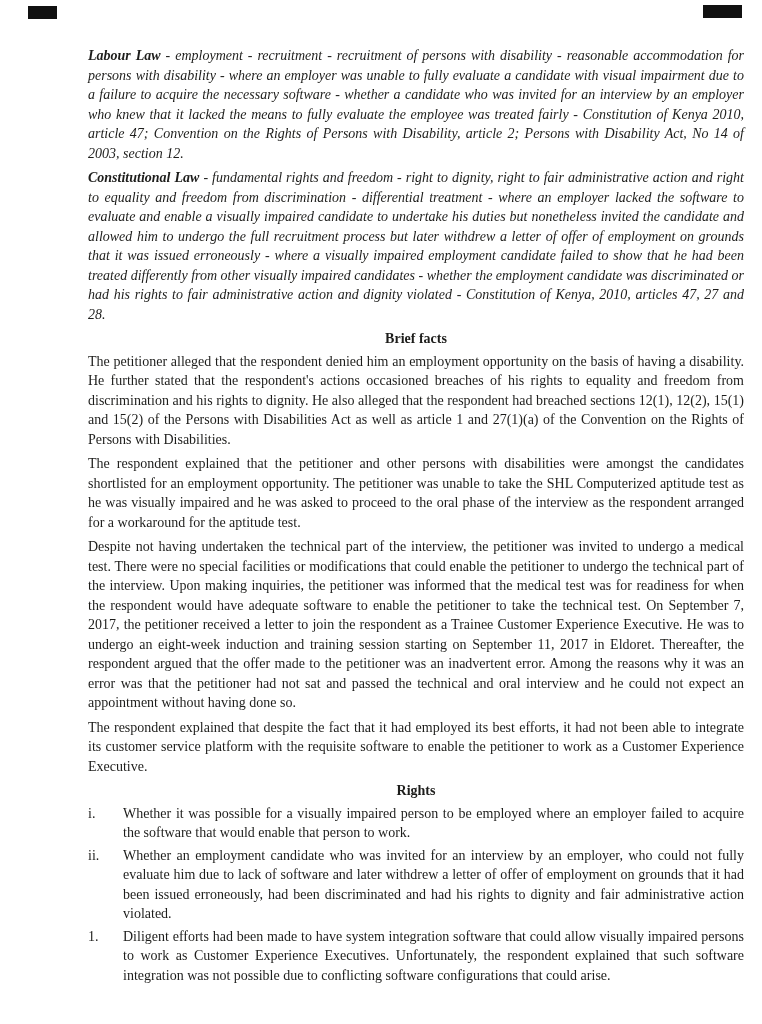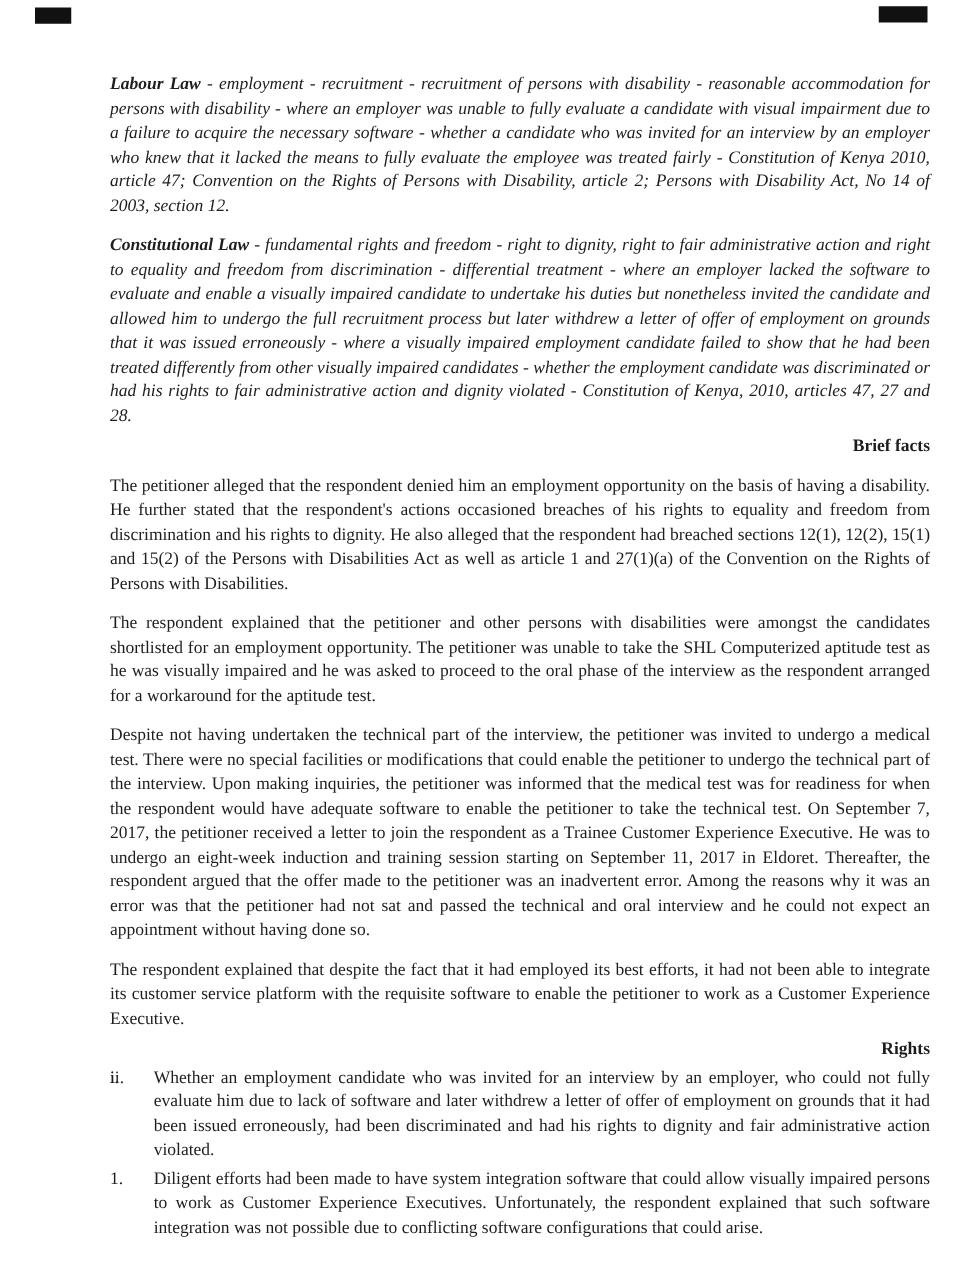--- a/index.html
+++ b/index.html
@@ -19,26 +19,26 @@
   .redaction.left  { left: 28px; top: 6px; width: 29px; height: 13px; }
   .redaction.right { left: 703px; top: 5px; width: 39px; height: 13px; }
   .content {
     position: absolute;
     left: 88px; top: 46px;
     width: 656px;
     font-size: 14px;
     line-height: 19.5px;
     text-align: justify;
   }
-  p { margin: 12px 0 5px 0; }
+  p { margin: 0 0 5px 0; }
   .catchwords { font-style: italic; }
   .catchwords .term { font-weight: bold; }
   .heading {
     font-weight: bold;
-    text-align: right;
+    text-align: center;
     margin: 2px 0 3px 0;
   }
   .list-item {
     position: relative;
     padding-left: 35px;
     margin: 0 0 3px 0;
   }
   .list-item .marker {
     position: absolute;
     left: 0; top: 0;
@@ -63,20 +63,21 @@
 
     <p class="body">The petitioner alleged that the respondent denied him an employment opportunity on the basis of having a disability. He further stated that the respondent's actions occasioned breaches of his rights to equality and freedom from discrimination and his rights to dignity. He also alleged that the respondent had breached sections 12(1), 12(2), 15(1) and 15(2) of the Persons with Disabilities Act as well as article 1 and 27(1)(a) of the Convention on the Rights of Persons with Disabilities.</p>
     <p class="body">The respondent explained that the petitioner and other persons with disabilities were amongst the candidates shortlisted for an employment opportunity. The petitioner was unable to take the SHL Computerized aptitude test as he was visually impaired and he was asked to proceed to the oral phase of the interview as the respondent arranged for a workaround for the aptitude test.</p>
     <p class="body">Despite not having undertaken the technical part of the interview, the petitioner was invited to undergo a medical test. There were no special facilities or modifications that could enable the petitioner to undergo the technical part of the interview. Upon making inquiries, the petitioner was informed that the medical test was for readiness for when the respondent would have adequate software to enable the petitioner to take the technical test. On September 7, 2017, the petitioner received a letter to join the respondent as a Trainee Customer Experience Executive. He was to undergo an eight-week induction and training session starting on September 11, 2017 in Eldoret. Thereafter, the respondent argued that the offer made to the petitioner was an inadvertent error. Among the reasons why it was an error was that the petitioner had not sat and passed the technical and oral interview and he could not expect an appointment without having done so.</p>
     <p class="body">The respondent explained that despite the fact that it had employed its best efforts, it had not been able to integrate its customer service platform with the requisite software to enable the petitioner to work as a Customer Experience Executive.</p>
 
     <p class="heading">Rights</p>
 
     <div class="list-item">
       <span class="marker">i.</span>
+      <span class="item-text">Whether it was possible for a visually impaired person to be employed where an employer failed to acquire the software that would enable that person to work.</span>
     </div>
     <div class="list-item">
       <span class="marker">ii.</span>
       <span class="item-text">Whether an employment candidate who was invited for an interview by an employer, who could not fully evaluate him due to lack of software and later withdrew a letter of offer of employment on grounds that it had been issued erroneously, had been discriminated and had his rights to dignity and fair administrative action violated.</span>
     </div>
 
 
     <div class="list-item">
       <span class="marker">1.</span>
       <span class="item-text">Diligent efforts had been made to have system integration software that could allow visually impaired persons to work as Customer Experience Executives. Unfortunately, the respondent explained that such software integration was not possible due to conflicting software configurations that could arise.</span>

